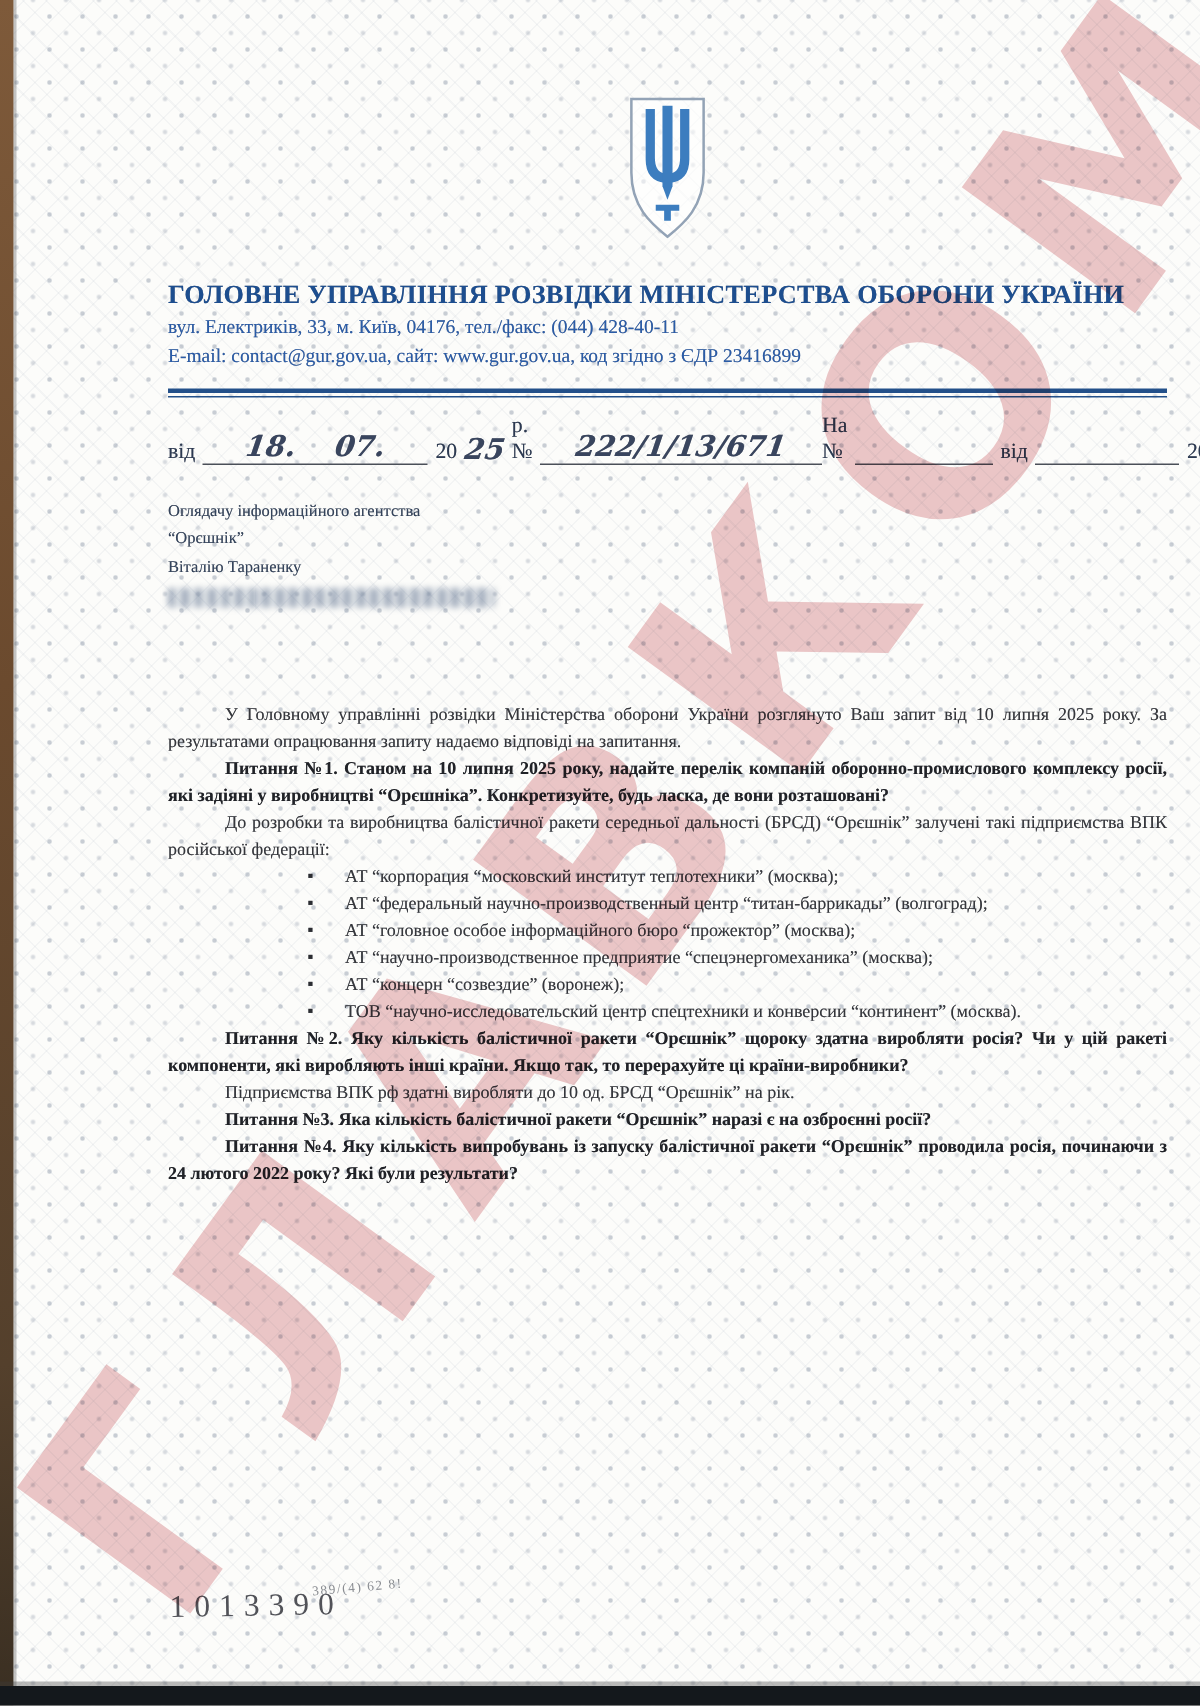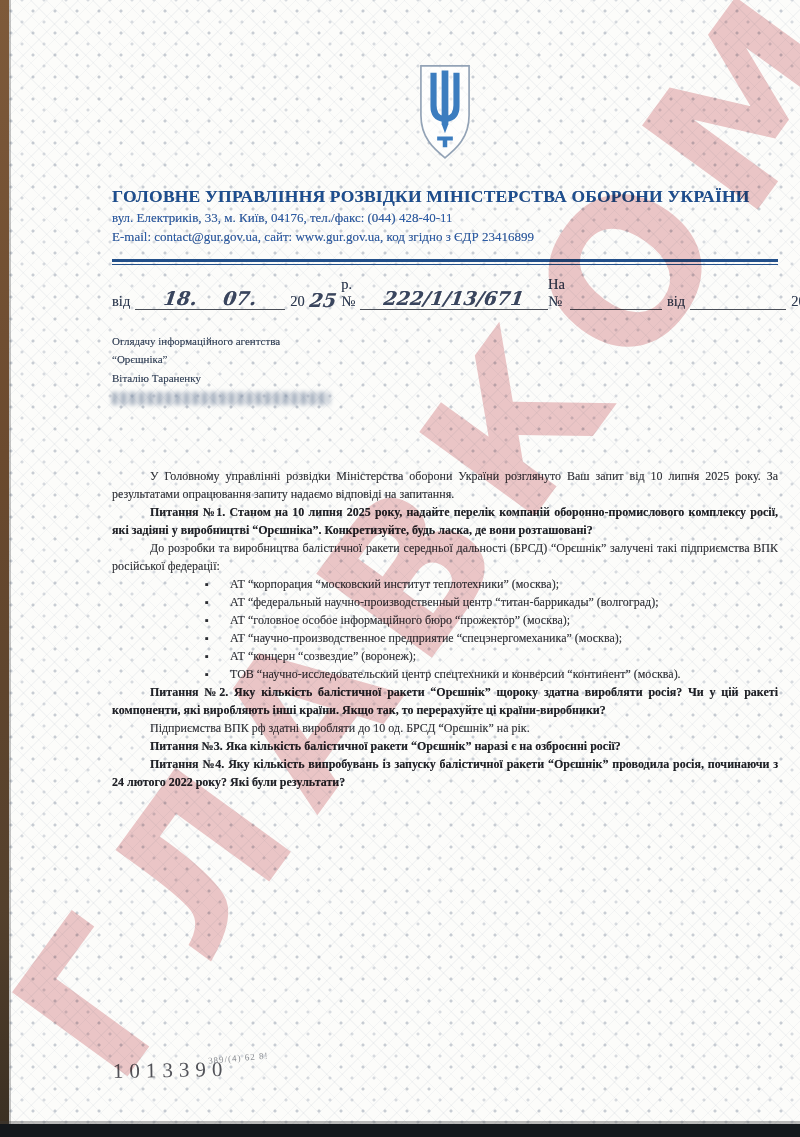--- a/index.html
+++ b/index.html
@@ -121,21 +121,21 @@
         <span class="u in1"></span>
         <span>від</span>
         <span class="u in2"></span>
         <span>20</span>
 
       </div>
     </div>
 
     <div class="addressee">
       <div>Оглядачу інформаційного агентства</div>
-      <div>“Орєшніка”</div>
+      <div>“Орєшнік”</div>
       <div>Віталію Тараненку</div>
       <div class="email-smudge"></div>
     </div>
 
     <div class="body-text">
       <p>У Головному управлінні розвідки Міністерства оборони України розглянуто Ваш запит від 10 липня 2025 року. За результатами опрацювання запиту надаємо відповіді на запитання.</p>
       <p class="q">Питання №1. Станом на 10 липня 2025 року, надайте перелік компаній оборонно-промислового комплексу росії, які задіяні у виробництві “Орєшніка”. Конкретизуйте, будь ласка, де вони розташовані?</p>
       <p>До розробки та виробництва балістичної ракети середньої дальності (БРСД) “Орєшнік” залучені такі підприємства ВПК російської федерації:</p>
       <ul class="companies">
           <li>АТ “корпорация “московский институт теплотехники” (москва);</li>

